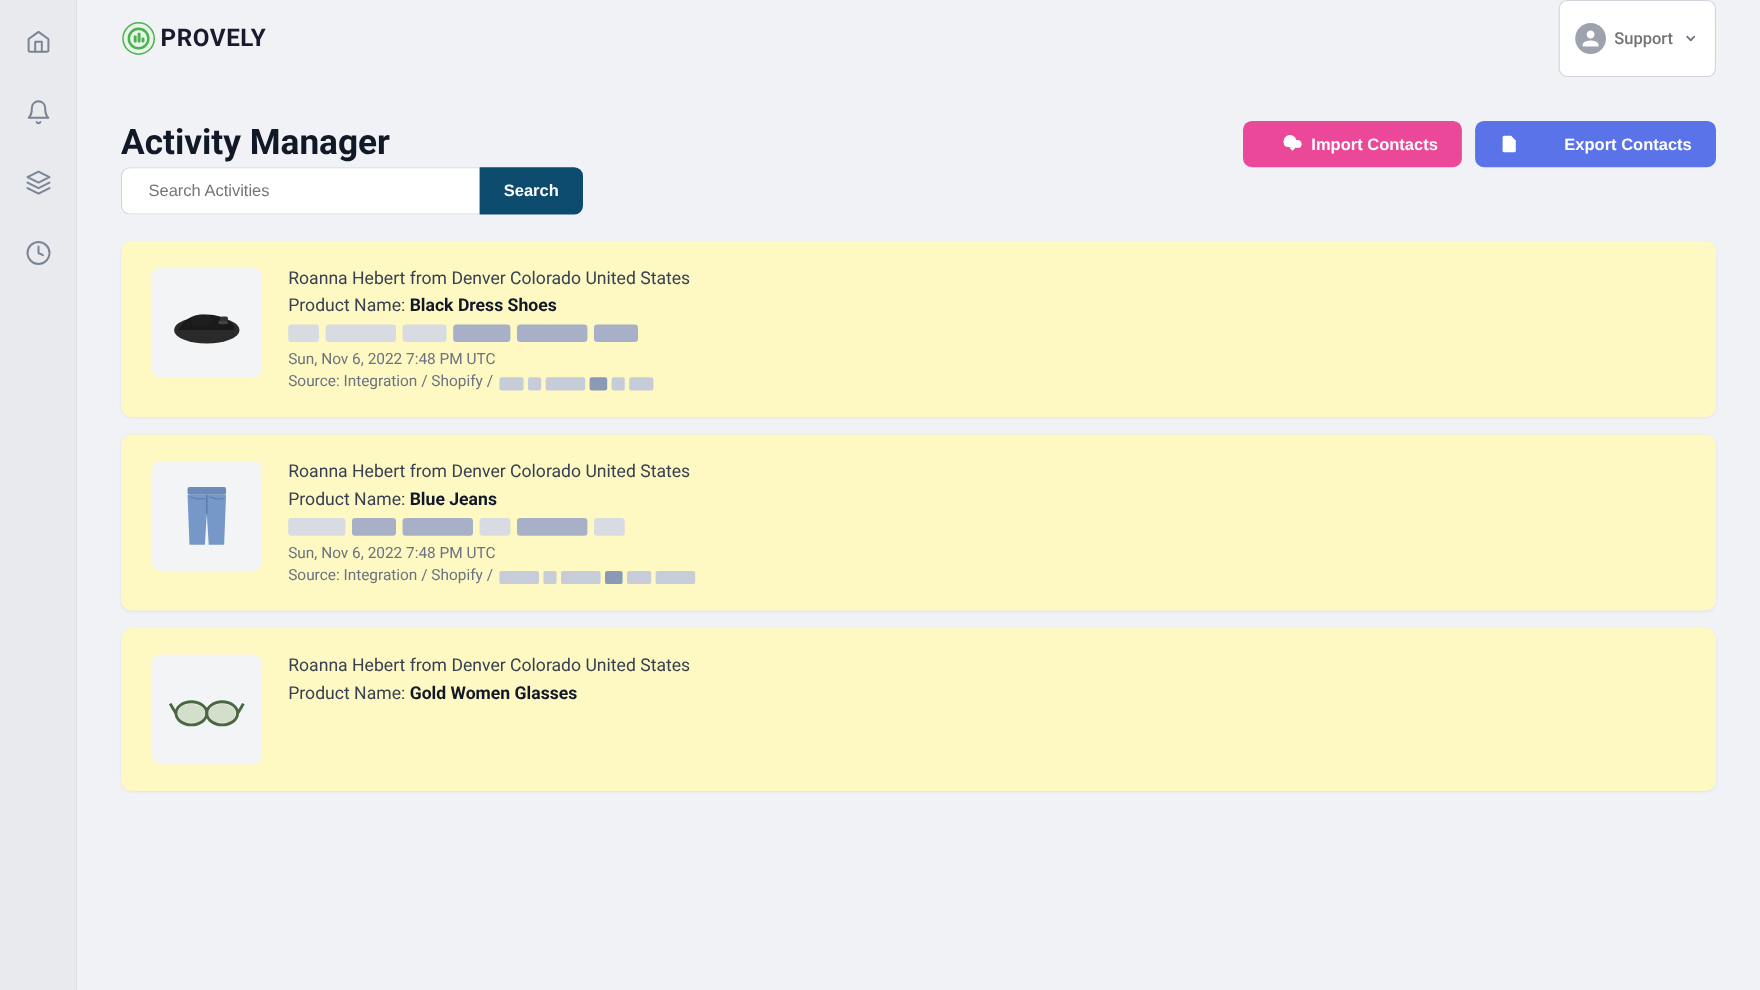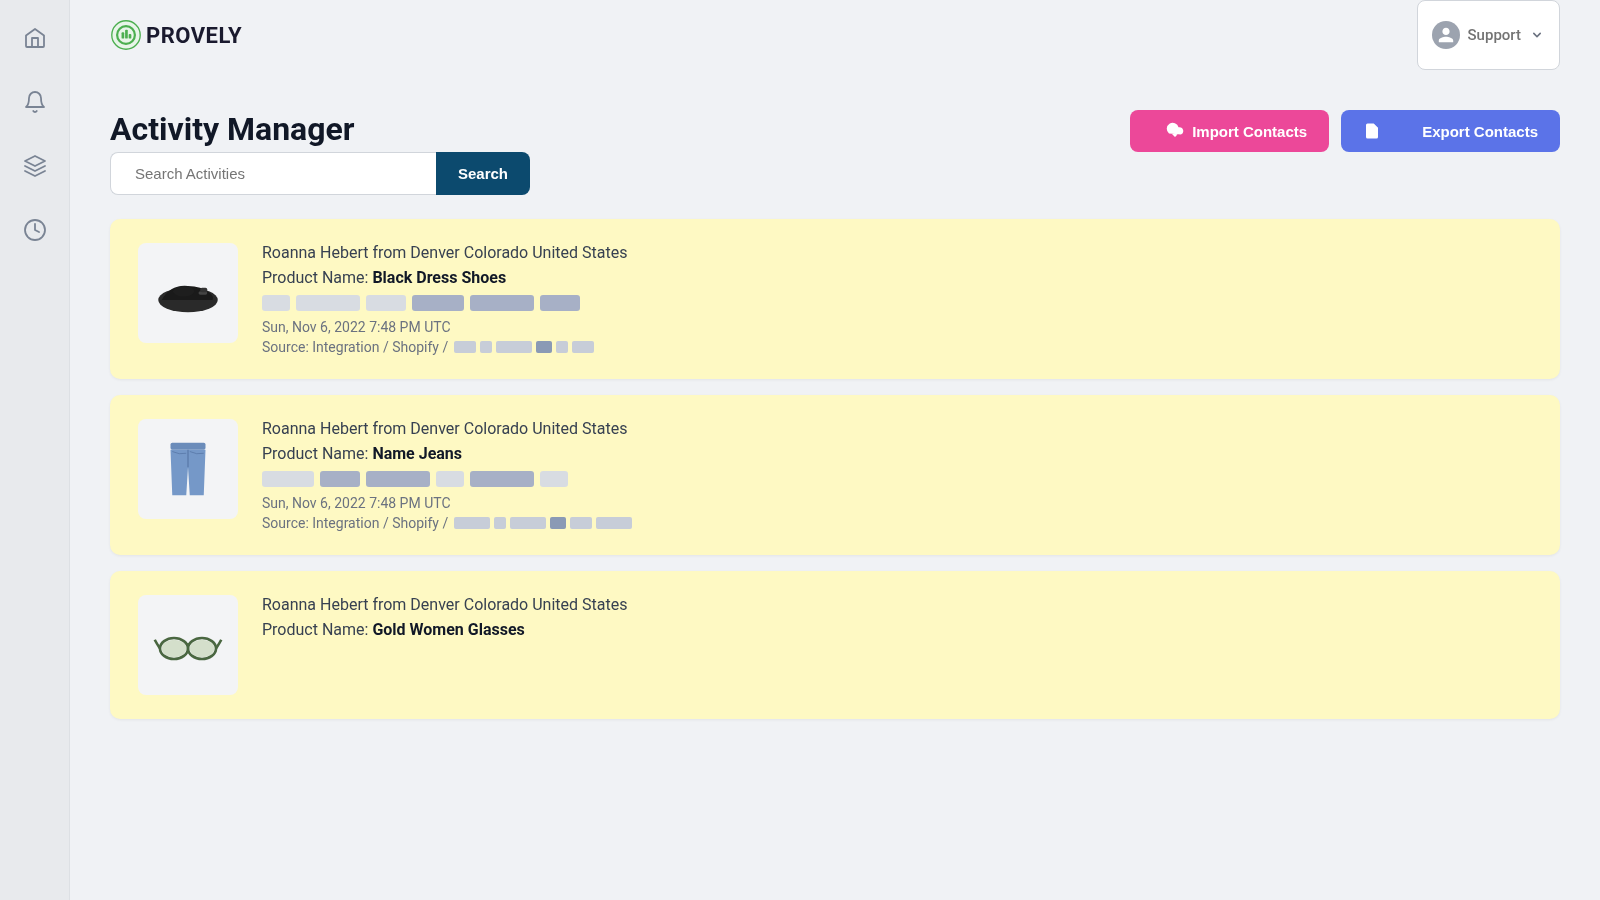--- a/index.html
+++ b/index.html
@@ -243,21 +243,21 @@
     .tag-dark { background: #8291c8; }
     .timestamp {
       font-size: 14px;
       color: #6b7280;
       margin-bottom: 4px;
     }
     .source {
       font-size: 14px;
       color: #6b7280;
       display: flex;
-      align-items: center;
+      align-items: flex-end;
       gap: 6px;
     }
     .source-tags {
       display: flex;
       gap: 4px;
       align-items: center;
     }
     .stag {
       height: 12px;
       border-radius: 2px;
@@ -409,21 +409,21 @@
             <line x1="40" y1="18" x2="40" y2="38" stroke="#5a7aaa" stroke-width="1.5"></line>
 
             <path d="M22 20 Q30 24 38 22" stroke="#5a7aaa" stroke-width="1" fill="none"></path>
             <path d="M42 20 Q50 24 58 22" stroke="#5a7aaa" stroke-width="1" fill="none"></path>
           </svg>
         </div>
         <div class="activity-info">
           <div class="contact-name">Roanna Hebert from Denver Colorado United States</div>
           <div class="product-name">
             <span>Product Name:</span>
-            <strong>Name Jeans</strong>
+            <strong>Blue Jeans</strong>
           </div>
           <div class="tags">
             <div class="tag tag-lg"></div>
             <div class="tag tag-md tag-dark"></div>
             <div class="tag tag-xl tag-dark"></div>
             <div class="tag tag-sm"></div>
             <div class="tag tag-xl tag-dark"></div>
             <div class="tag tag-sm"></div>
           </div>
           <div class="timestamp">Sun, Nov 6, 2022 7:48 PM UTC</div>

